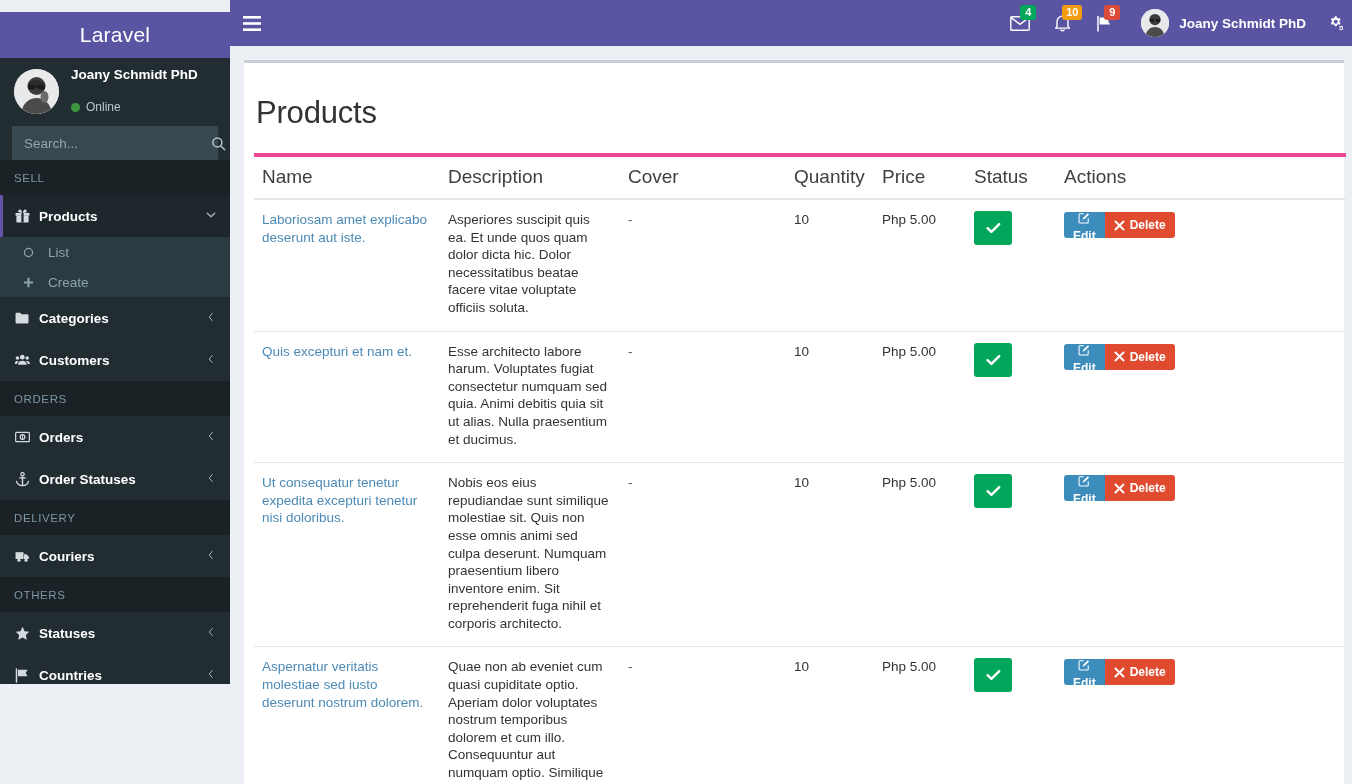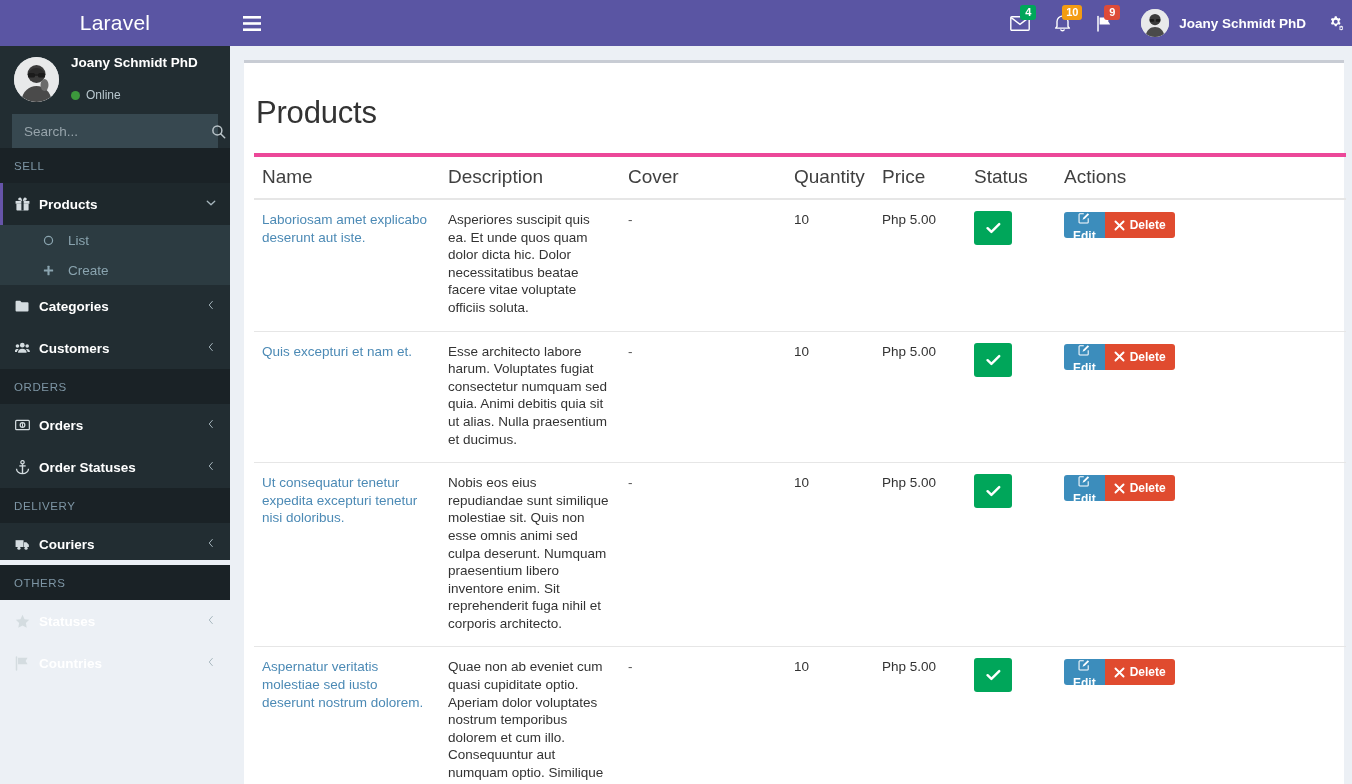--- a/index.html
+++ b/index.html
@@ -11,22 +11,22 @@
     font-family: "Liberation Sans", sans-serif;
     font-size: 14px;
     color: #333;
   }
 
   
   #app { position: relative; width: 1352px; height: 784px; }
 
   
   #sidebar {
-    position: absolute; left: 0; top: 0;
-    width: 230px; height: 560px;
+    position: absolute; left: 0; top: 12px;
+    width: 230px; height: 672px;
     background: #222d32;
   }
   #logo {
     height: 46px; width: 230px;
     background: #5a55a3;
     color: #fff;
     display: flex; align-items: center; justify-content: center;
     font-size: 21px; font-weight: 400;
     letter-spacing: .2px;
   }
@@ -96,21 +96,20 @@
   .nav-item.active {
     background: #1e282c; color: #fff;
     border-left-color: #6654a8;
   }
   .sub-menu { background: #2c3b41; }
   .sub-item {
     display: flex; align-items: center;
     height: 30px; padding-left: 22px;
     color: #8aa4af; font-size: 13.5px;
     cursor: pointer;
-    margin-left: 20px;
   }
   .sub-item .sub-ico {
     width: 26px; flex: 0 0 26px; color: #8aa4af;
     display: flex; align-items: center;
   }
 
   
   #navbar {
     position: absolute; left: 230px; top: 0;
     width: 1122px; height: 46px;

